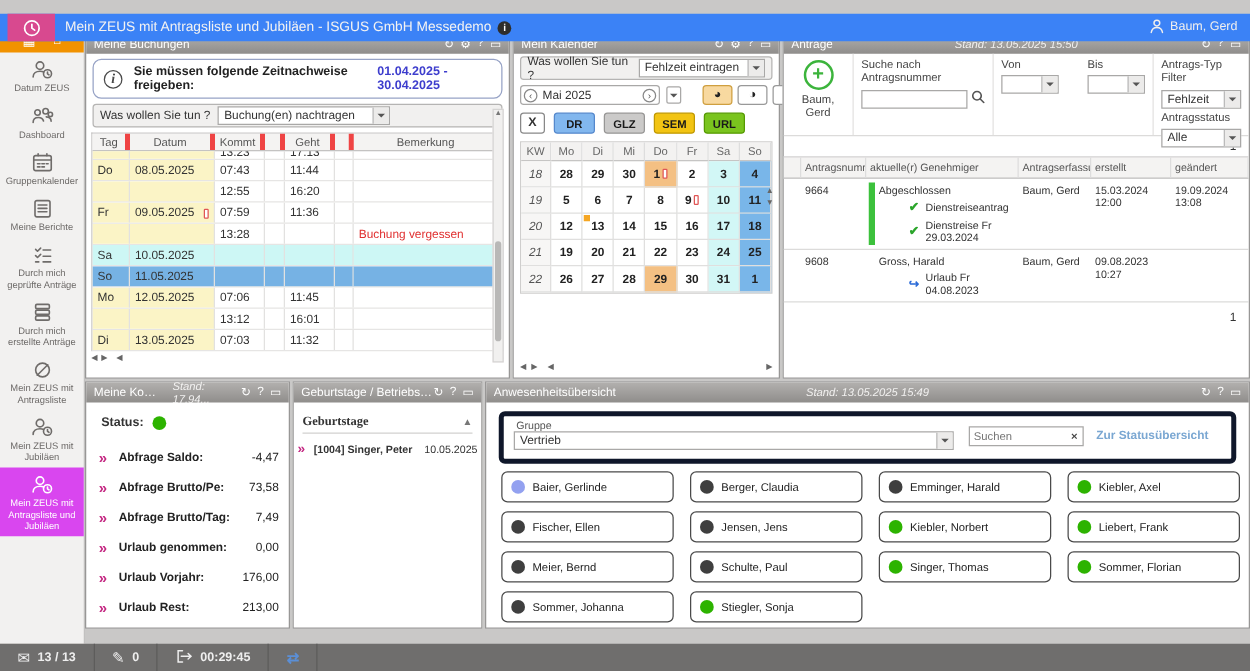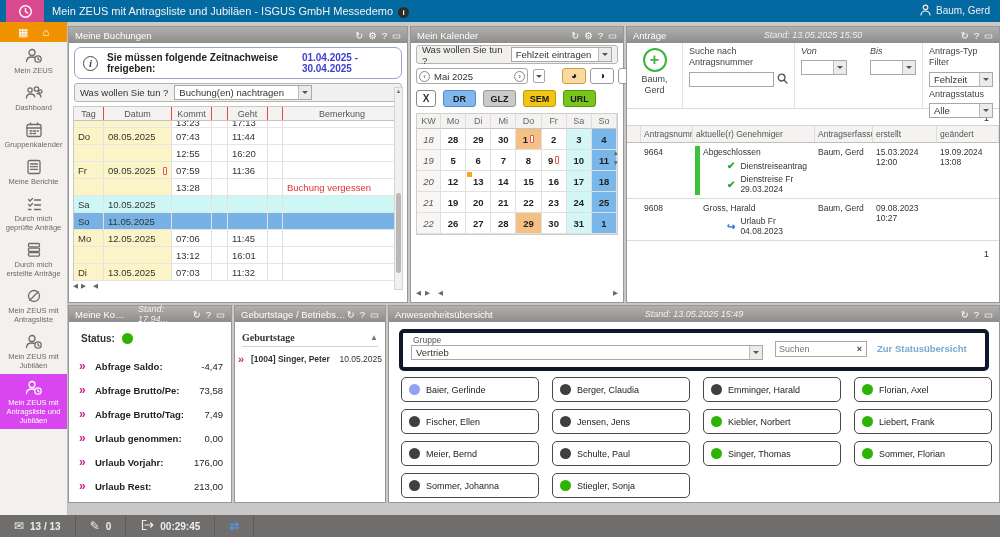--- a/index.html
+++ b/index.html
@@ -1,20 +1,20 @@
 <!DOCTYPE html>
 <html><head>
 <meta charset="utf-8">
 <style>
   * { box-sizing: border-box; margin: 0; padding: 0; }
   html,body { width:1000px; height:537px; overflow:hidden; }
   body { position:relative; background:#c9c8c7; font-family:"Liberation Sans",sans-serif; font-size:10px; color:#333; }
 
   
-  .topbar { position:absolute; left:0; top:0; width:1000px; height:22px; background:#0369a1; color:#fff; z-index:30; }
+  .topbar { position:absolute; left:0; top:11px; width:1000px; height:22px; background:#3b82f6; color:#fff; z-index:30; }
   .brand { position:absolute; left:6px; top:0; width:38px; height:22px; background:#d8498f; display:flex; align-items:center; justify-content:center; }
   .tb-title { position:absolute; left:52px; top:5px; font-size:11px; color:#f4f3f2; }
   .info-dot { display:inline-block; width:11px; height:11px; border-radius:50%; background:#2e2d2c; color:#fff; font-size:8px; font-weight:bold; text-align:center; line-height:11px; margin-left:5px; vertical-align:middle; }
   .tb-user { position:absolute; right:10px; top:4px; display:flex; align-items:center; gap:5px; font-size:10px; color:#f0efee; }
 
   
   .sidebar { position:absolute; left:0; top:22px; width:68px; height:493px; background:#f2f1f0; border-right:1px solid #c2c1c0; z-index:20; }
   .side-head { height:20px; background:#f19200; display:flex; align-items:center; justify-content:center; gap:14px; color:#fff; font-size:11px; }
   .snav-item { padding:5px 2px 4px; text-align:center; color:#6d6a68; font-size:7.5px; line-height:1.2; cursor:pointer; }
   .snav-item.active { background:#d946ef; color:#fff; }
@@ -51,21 +51,21 @@
   .notice a { color:#3d3dcd; font-weight:bold; font-size:10px; text-decoration:none; cursor:pointer; }
   .qbar { margin:2px 5px 4px; border:1px solid #b5b4b3; border-radius:3px; background:#f1f0ef; height:19px; display:flex; align-items:center; padding:0 5px; }
   .qbar label { font-size:9.5px; color:#333; }
   .combo { margin-left:6px; background:#fff; border:1px solid #a9a8a7; height:15px; display:flex; align-items:center; cursor:pointer; }
   .combo .cval { flex:1; padding:0 4px; font-size:9.5px; white-space:nowrap; overflow:hidden; }
   .combo .carr { flex:none; width:13px; height:100%; background:#eceebeb; background:#ecebea; border-left:1px solid #bbb; display:flex; align-items:center; justify-content:center; }
   .combo .carr::after { content:""; border:3px solid transparent; border-top-color:#555; margin-top:3px; }
   .btable { position:relative; margin:0 4px; border:1px solid #c9c8c7; border-bottom:none; }
   .bgrid { display:grid; grid-template-columns:30px 68px 40px 16px 40px 15px 1fr; }
   .bhead { height:14px; background:#f4f3f2; border-bottom:1px solid #c4c3c2; }
-  .bhead div { font-size:9px; color:#555; text-align:center; line-height:14px; border-right:1px solid #ef4444; overflow:hidden; }
+  .bhead div { font-size:9px; color:#555; text-align:center; line-height:14px; border-right:4px solid #ef4444; overflow:hidden; }
   .brow { height:17px; border-bottom:1px solid #e6e5e4; overflow:hidden; cursor:pointer; }
   .bcell { height:17px; display:flex; align-items:center; font-size:9.5px; color:#333; border-right:1px solid #e2e1e0; padding:0 4px; overflow:hidden; }
   .brow.work .c-tag, .brow.work .c-datum { background:#fbf4c6; }
   .brow.saturday .bcell { background:#cdf7f5; }
   .brow.sunday .bcell { background:#76b2e4; }
   .brow.partial { height:7px; }
   .brow.partial .bcell { transform:translateY(-7px); }
   .c-datum { justify-content:space-between; }
   .c-bem { color:#e03030; }
   .red-chip { display:inline-block; width:4px; height:8px; border:1px solid #e05555; border-radius:1px; background:#fff; flex:none; }
@@ -106,21 +106,21 @@
   
   .a-toolbar { position:relative; height:66px; border-bottom:1px solid #dcdbda; display:flex; }
   .a-block { padding:3px 6px; border-right:1px solid #e3e2e1; }
   .a-creator { flex:none; width:56px; text-align:center; }
   .plus-btn { width:24px; height:24px; margin:2px auto 2px; border:2px solid #3cb43c; border-radius:50%; color:#3cb43c; font-size:16px; font-weight:bold; line-height:20px; text-align:center; cursor:pointer; }
   .a-creator .cname { font-size:9px; color:#444; width:40px; margin:0 auto; line-height:1.25; }
   .a-search { flex:none; width:112px; }
   .flabel { font-size:9px; color:#444; line-height:1.25; }
   .srow { display:flex; align-items:center; gap:3px; margin-top:3px; }
   .tinput { height:15px; border:1px solid #a9a8a7; background:#fff; flex:1; font-size:9px; padding:0 3px; font-family:"Liberation Sans",sans-serif; min-width:0; }
-  .a-vonbis { flex:none; width:128px; display:flex; gap:23px;font-style:italic; }
+  .a-vonbis { flex:none; width:128px; display:flex; gap:23px; }
   .a-vonbis .fld { flex:1; }
   .fld .combo { margin:3px 0 0; }
   .a-right { flex:1; padding:3px 6px; }
   .a-right .fld + .fld { margin-top:2px; }
   .a-page { text-align:right; padding:3px 10px 2px; font-size:9.5px; color:#333; }
   .agrid { display:grid; grid-template-columns:14px 52px 122px 58px 64px 1fr; }
   .ahead { border-top:1px solid #d5d4d3; border-bottom:1px solid #c0bfbe; background:#f4f3f2; }
   .ahead div { font-size:8.5px; color:#555; padding:3px 3px; border-right:1px solid #ddd; white-space:nowrap; overflow:hidden; }
   .arow { border-bottom:1px solid #dcdbda; cursor:pointer; }
   .arow > div { font-size:8.5px; color:#333; padding:4px 3px; overflow:hidden; }
@@ -194,21 +194,21 @@
   <div id="side-nav">
       <div class="snav-item">
         <span class="sicon">
           <svg viewBox="0 0 20 18" width="20" height="18" fill="none" stroke="currentColor" stroke-width="1.3" stroke-linecap="round" stroke-linejoin="round">
             <circle cx="8" cy="5.5" r="3"></circle>
             <path d="M2.5 14.5c0-3 2.5-4.5 5.5-4.5 1.1 0 2.1.2 3 .6"></path>
             <circle cx="14" cy="12" r="3.2"></circle>
             <path d="M14 10.6V12l1.2.9"></path>
           </svg>
         </span>
-        <div class="slabel">Mein ZEUS</div>
+        <div class="slabel">Datum ZEUS</div>
       </div>
       <div class="snav-item">
         <span class="sicon">
           <svg viewBox="0 0 20 18" width="20" height="18" fill="none" stroke="currentColor" stroke-width="1.3" stroke-linecap="round" stroke-linejoin="round">
             <circle cx="6" cy="6" r="2.2"></circle>
             <circle cx="12.5" cy="5" r="2.2"></circle>
             <circle cx="16.3" cy="7.5" r="1.7"></circle>
             <path d="M2.5 14c0-2.5 1.6-4 4.2-4 2.1 0 3.6 1 4.1 2.8"></path>
             <path d="M13 9.5c2.4.1 3.9 1.4 3.9 3.5"></path>
           </svg>
@@ -840,21 +840,21 @@
       <div class="badge">
         <span class="dot st-absent"></span>
         <span class="bname">Berger, Claudia</span>
       </div>
       <div class="badge">
         <span class="dot st-absent"></span>
         <span class="bname">Emminger, Harald</span>
       </div>
       <div class="badge">
         <span class="dot st-present"></span>
-        <span class="bname">Florian, Axel</span>
+        <span class="bname">Kiebler, Axel</span>
       </div>
       <div class="badge">
         <span class="dot st-absent"></span>
         <span class="bname">Fischer, Ellen</span>
       </div>
       <div class="badge">
         <span class="dot st-absent"></span>
         <span class="bname">Jensen, Jens</span>
       </div>
       <div class="badge">

